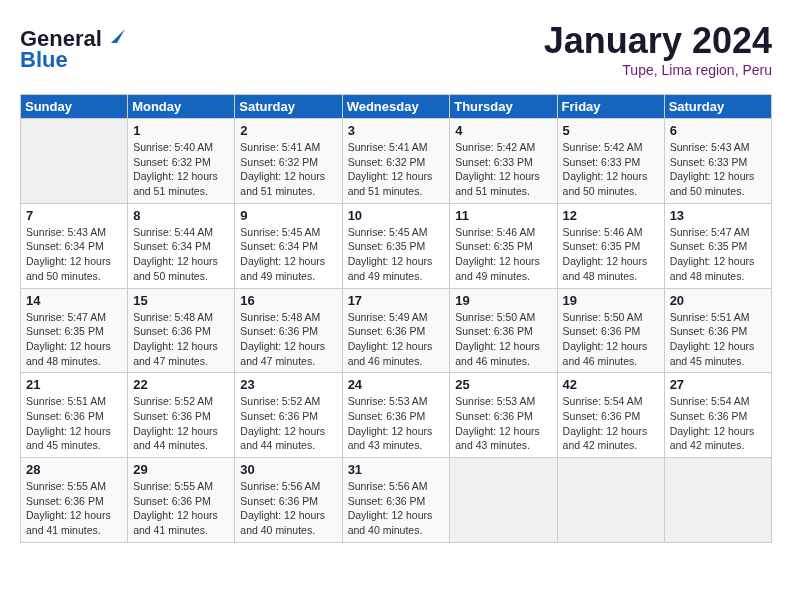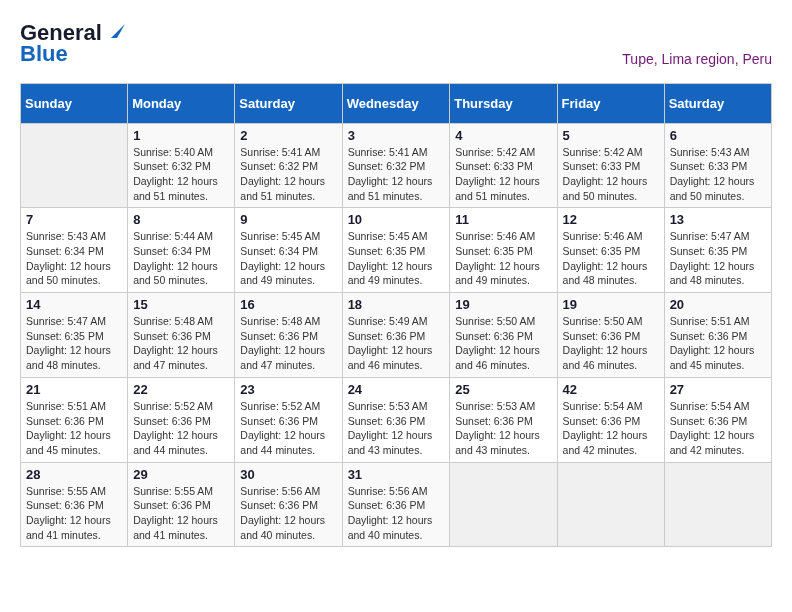--- a/index.html
+++ b/index.html
@@ -6,21 +6,21 @@
     body {
       font-family: Arial, sans-serif;
       background: #fff;
       width: 792px;
       min-height: 612px;
       padding: 20px;
     }
     .header {
       display: flex;
       justify-content: space-between;
-      align-items: flex-end;
+      align-items: center;
       margin-bottom: 16px;
     }
     .logo {
       display: flex;
       align-items: center;
     }
     .title-section {
       text-align: right;
     }
     .calendar-title {
@@ -33,21 +33,21 @@
       color: #701a75;
     }
     table {
       width: 100%;
       border-collapse: collapse;
       font-size: 11px;
     }
     thead tr th {
       background-color: #1565c0;
       color: white;
-      padding: 12px 4px;
+      padding: 4px 4px;
       text-align: left;
       font-size: 13px;
       font-weight: bold;
       border: 1px solid #ccc;
     }
     tbody tr td {
       border: 1px solid #ccc;
       vertical-align: top;
       padding: 4px 5px;
       width: 108px;
@@ -83,20 +83,21 @@
       <div style="display:flex;align-items:center;">
         <span style="font-size:22px;font-weight:bold;color:#1a1a2e;">General</span>
         <svg width="22" height="22" viewBox="0 0 22 22" style="margin-left:1px;margin-top:-4px;">
           <polygon points="8,18 22,4 14,18" fill="#1565c0"></polygon>
         </svg>
       </div>
       <span style="font-size:22px;font-weight:bold;color:#1565c0;margin-top:-4px;">Blue</span>
     </div>
   </div>
   <div class="title-section">
+    <div class="calendar-title">January 2024</div>
     <div class="calendar-subtitle">Tupe, Lima region, Peru</div>
   </div>
 </div>
 
 <table>
   <thead>
     <tr>
       <th>Sunday</th>
       <th>Monday</th>
       <th>Saturday</th>
@@ -171,21 +172,21 @@
         </td>
         <td>
           <div class="day-number">15</div>
           <div class="day-info">Sunrise: 5:48 AM<br>Sunset: 6:36 PM<br>Daylight: 12 hours<br>and 47 minutes.</div>
         </td>
         <td>
           <div class="day-number">16</div>
           <div class="day-info">Sunrise: 5:48 AM<br>Sunset: 6:36 PM<br>Daylight: 12 hours<br>and 47 minutes.</div>
         </td>
         <td>
-          <div class="day-number">18</div>
+          <div class="day-number">17</div>
           <div class="day-info">Sunrise: 5:49 AM<br>Sunset: 6:36 PM<br>Daylight: 12 hours<br>and 46 minutes.</div>
         </td>
         <td>
           <div class="day-number">19</div>
           <div class="day-info">Sunrise: 5:50 AM<br>Sunset: 6:36 PM<br>Daylight: 12 hours<br>and 46 minutes.</div>
         </td>
         <td>
           <div class="day-number">19</div>
           <div class="day-info">Sunrise: 5:50 AM<br>Sunset: 6:36 PM<br>Daylight: 12 hours<br>and 46 minutes.</div>
         </td>

